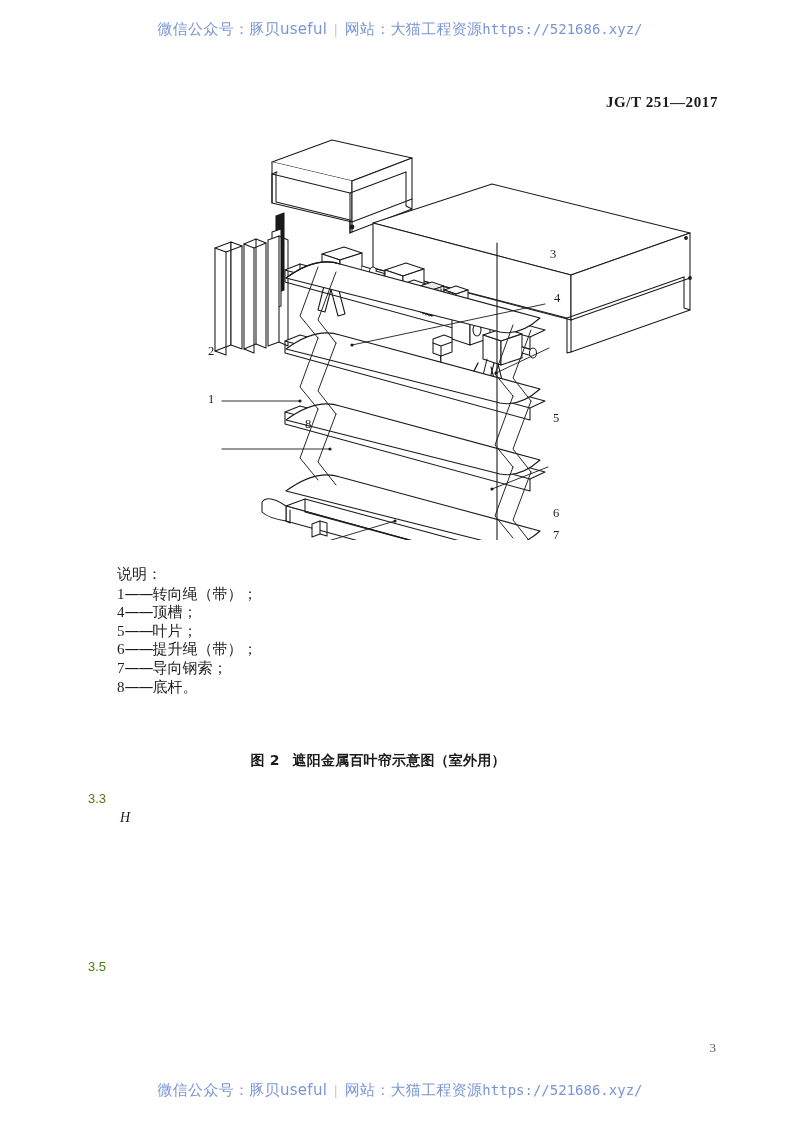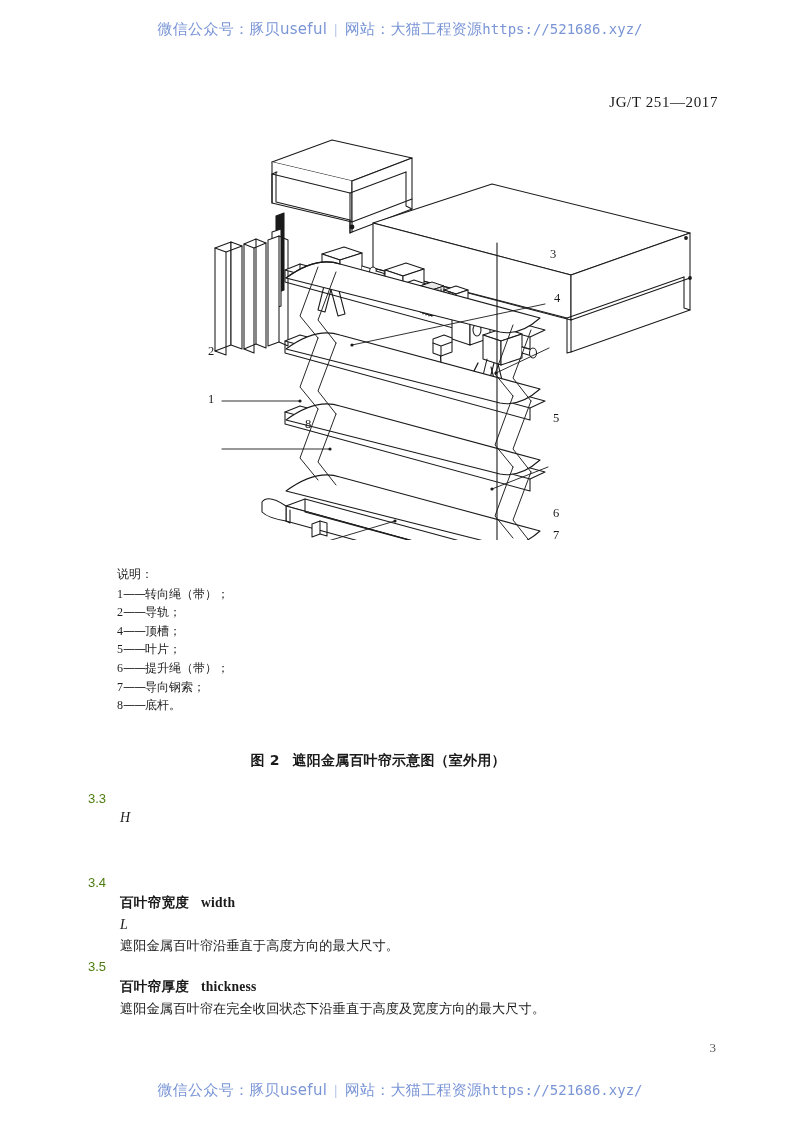--- a/index.html
+++ b/index.html
@@ -25,32 +25,32 @@
   .watermark .cn{font-family:"DejaVu Sans","Liberation Sans",sans-serif;font-size:15px;}
   .watermark .sep{color:#9db0e0;padding:0 7px;}
   .watermark .url{font-family:"DejaVu Sans Mono","Liberation Mono",monospace;font-size:14px;letter-spacing:0px;}
   #watermark-top{top:20px;}
   #watermark-bottom{top:1081px;}
 
   
   #std-number{
     position:absolute;right:82px;top:94px;
     font-family:"Liberation Serif","DejaVu Serif",serif;
-    font-weight:normal;font-size:15px;letter-spacing:.6px;margin-left:44px;
+    font-weight:bold;font-size:15px;letter-spacing:.6px;margin-left:44px;
   }
 
   
   #figure-area{position:absolute;left:0;top:120px;width:800px;height:420px;}
   #figure-svg{display:block;}
 
   
   #legend{
     position:absolute;left:117px;top:565px;width:330px;
     font-family:"DejaVu Sans","Liberation Sans",sans-serif;
-    font-size:12px;
+    font-size:15px;
     line-height:18.6px;
     color:#1d1d1d;
   }
   #legend .legend-title{margin-bottom:1px;}
   .legend-item{white-space:nowrap;}
   .legend-item .num{font-family:"Liberation Serif","DejaVu Serif",serif;}
   .legend-item .dash{letter-spacing:-1px;}
 
   
   #figure-caption{
@@ -311,54 +311,41 @@
     <div style="position:absolute;left:554px;top:171px;font-family:'Liberation Serif',serif;font-size:12.5px;">4</div>
     <div style="position:absolute;left:553px;top:291px;font-family:'Liberation Serif',serif;font-size:12.5px;">5</div>
     <div style="position:absolute;left:553px;top:386px;font-family:'Liberation Serif',serif;font-size:12.5px;">6</div>
     <div style="position:absolute;left:553px;top:408px;font-family:'Liberation Serif',serif;font-size:12.5px;">7</div>
     <div style="position:absolute;left:305px;top:297px;font-family:'Liberation Serif',serif;font-size:12.5px;">8</div>
   </div>
 
   <div id="legend">
     <div class="legend-title">说明：</div>
     <div class="legend-item"><span class="num">1</span><span class="dash">——</span><span>转向绳（带）；</span></div>
-    <div class="legend-item"><span class="num">2</span><span class="dash">——</span><span>导轨；</span></div>
     <div class="legend-item"><span class="num">4</span><span class="dash">——</span><span>顶槽；</span></div>
     <div class="legend-item"><span class="num">5</span><span class="dash">——</span><span>叶片；</span></div>
     <div class="legend-item"><span class="num">6</span><span class="dash">——</span><span>提升绳（带）；</span></div>
     <div class="legend-item"><span class="num">7</span><span class="dash">——</span><span>导向钢索；</span></div>
     <div class="legend-item"><span class="num">8</span><span class="dash">——</span><span>底杆。</span></div>
   </div>
 
   <div id="figure-caption">
     <span>图 2</span><span class="gap"></span><span>遮阳金属百叶帘示意图（室外用）</span>
   </div>
 
   <div class="clause" id="clause-33">
     <div class="clause-num">3.3</div>
     <div class="clause-body">
       <div class="clause-symbol">H</div>
     </div>
   </div>
 
-  <div class="clause" id="clause-34">
-    <div class="clause-num">3.4</div>
-    <div class="clause-body">
-      <div class="clause-term"><span>百叶帘宽度</span><span class="sp"></span><span class="en">width</span></div>
-      <div class="clause-symbol">L</div>
-      <div class="clause-def">遮阳金属百叶帘沿垂直于高度方向的最大尺寸。</div>
-    </div>
-  </div>
 
   <div class="clause" id="clause-35">
     <div class="clause-num">3.5</div>
-    <div class="clause-body">
-      <div class="clause-term"><span>百叶帘厚度</span><span class="sp"></span><span class="en">thickness</span></div>
-      <div class="clause-def">遮阳金属百叶帘在完全收回状态下沿垂直于高度及宽度方向的最大尺寸。</div>
-    </div>
   </div>
 
   <div id="page-number">3</div>
 
   <div class="watermark" id="watermark-bottom">
     <span class="cn">微信公众号：</span><span class="cn">豚贝useful</span><span class="sep">|</span><span class="cn">网站：</span><span class="cn">大猫工程资源</span><span class="url">https://521686.xyz/</span>
   </div>
 
 </div>
 

